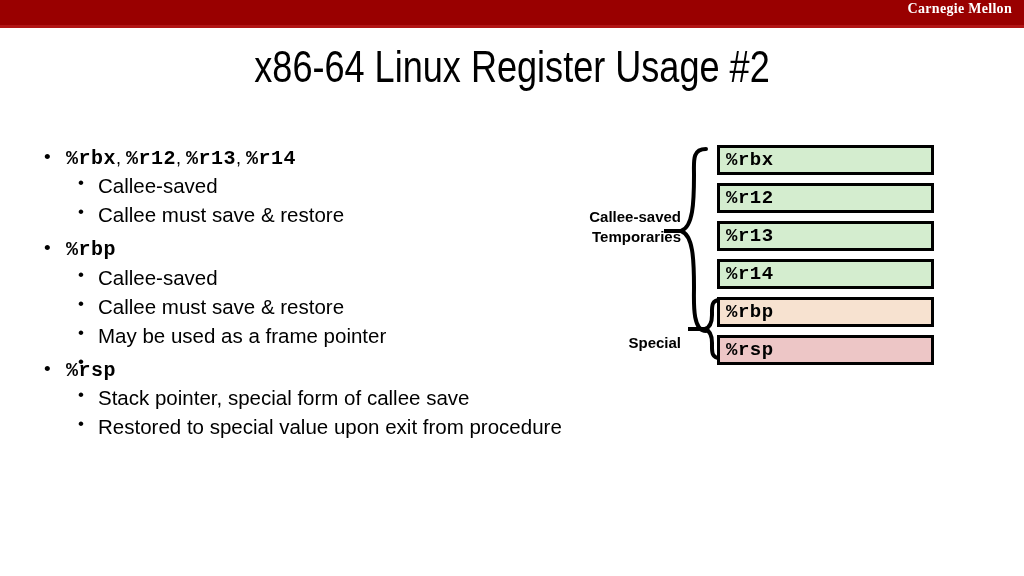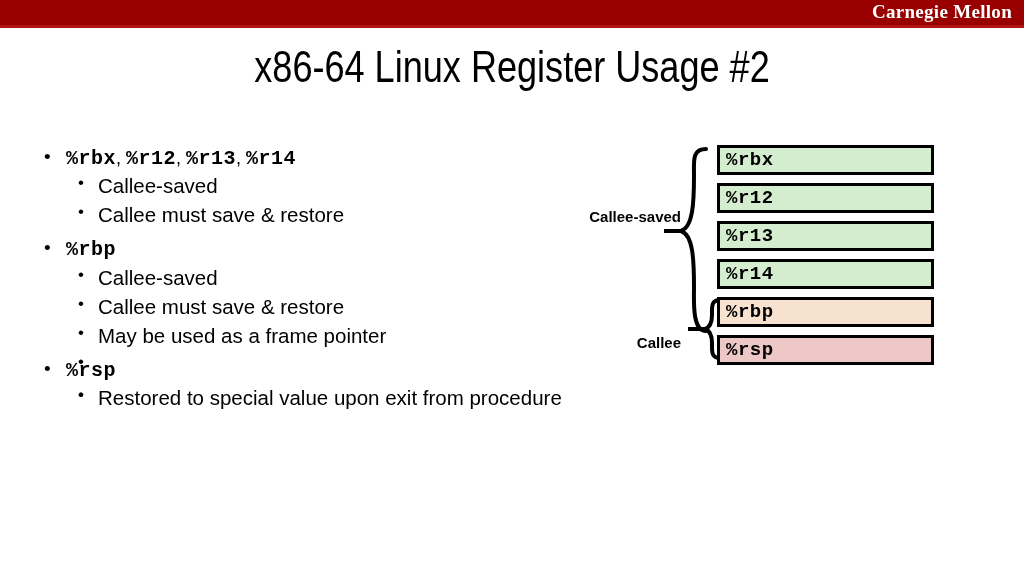--- a/index.html
+++ b/index.html
@@ -15,21 +15,21 @@
     position:absolute;left:0;top:0;width:1024px;height:25px;
     background:#990000;
   }
   .header-underline{
     position:absolute;left:0;top:25px;width:1024px;height:3px;
     background:#b01515;
   }
   .brand{
     position:absolute;right:12px;top:1px;
     font-family:"Liberation Serif", serif;
-    font-size:19px;font-weight:bold;color:#ffffff;
+    font-size:14px;font-weight:bold;color:#ffffff;
     letter-spacing:0.3px;
     white-space:nowrap;
   }
   
   .slide-title{
     position:absolute;left:0;top:42px;width:1024px;
     text-align:center;
     font-family:"Liberation Sans", sans-serif;
     font-size:44px;
     font-weight:400;
@@ -154,20 +154,21 @@
   <div class="lvl2">
     <span class="dot">•</span>
   </div>
 
   <div class="lvl1">
     <span class="dot">•</span>
     <span class="mono">%rsp</span>
   </div>
   <div class="lvl2">
     <span class="dot">•</span>
+    <span>Stack pointer, special form of callee save</span>
   </div>
   <div class="lvl2">
     <span class="dot">•</span>
     <span>Restored to special value upon exit from procedure</span>
   </div>
 </div>
 
 <div class="diagram">
 
   <svg class="brace-svg" width="400" height="245" viewBox="0 0 400 245">
@@ -175,22 +176,23 @@
     <path d="M 146 4 C 132 4 134 16 134 30 C 134 58 133 82 121 86 C 133 90 134 114 134 142 C 134 156 132 186 146 186" fill="none" stroke="#000000" stroke-width="4" stroke-linecap="round"></path>
 
     <path d="M 160 155 C 151 155 152 162 152 170 C 152 176 151 182 145 184 C 151 186 152 192 152 198 C 152 206 151 213 160 213" fill="none" stroke="#000000" stroke-width="4" stroke-linecap="round"></path>
 
     <line x1="104" y1="86" x2="121" y2="86" stroke="#000000" stroke-width="4"></line>
     <line x1="128" y1="184" x2="145" y2="184" stroke="#000000" stroke-width="4"></line>
   </svg>
 
   <div class="grp-label grp-callee">
     <div>Callee-saved</div>
-  </div>
-  <div class="grp-label grp-special">Callee</div>
+    <div>Temporaries</div>
+  </div>
+  <div class="grp-label grp-special">Special</div>
 
   <div class="reg-col">
     <div class="reg-box" style="background:#d4edcf;">
       <span class="reg-label">%rbx</span>
     </div>
     <div class="reg-box" style="background:#d4edcf;">
       <span class="reg-label">%r12</span>
     </div>
     <div class="reg-box" style="background:#d4edcf;">
       <span class="reg-label">%r13</span>

